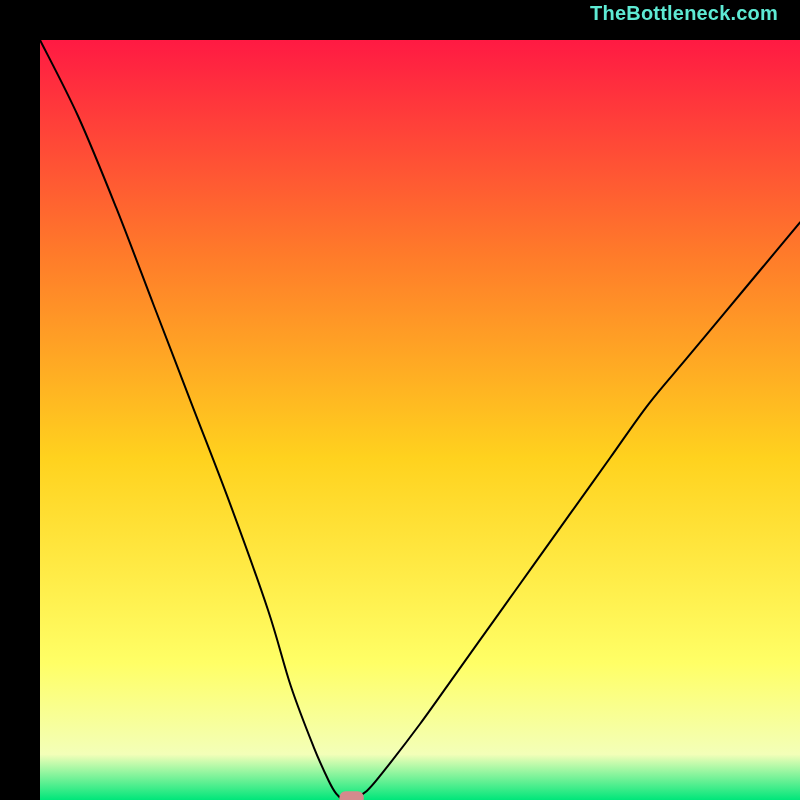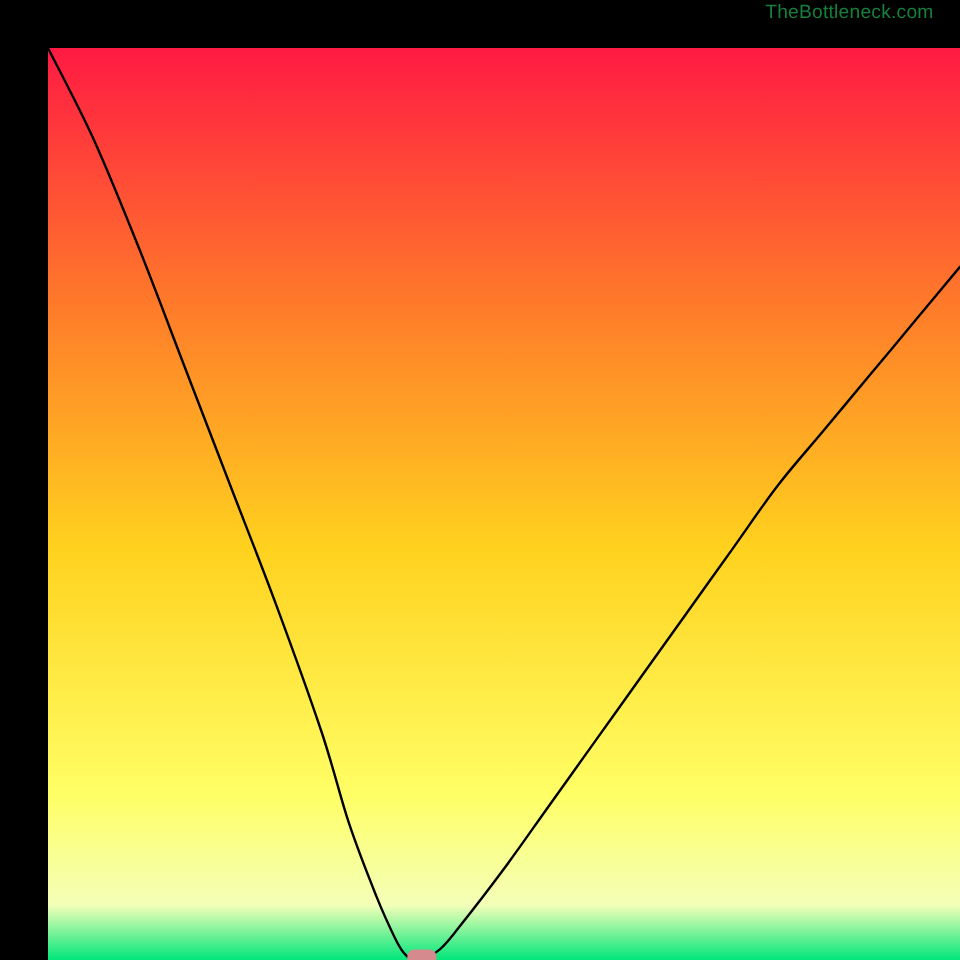--- a/index.html
+++ b/index.html
@@ -23,23 +23,23 @@
     position: absolute;
     left: 20px;
     top: 20px;
     width: 760px;
     height: 760px;
   }
   .watermark {
     position: absolute;
     top: 2px;
     right: 22px;
-    color: #15803d;
-    font-size: 16px;
-    font-weight: 400;
+    color: #5eead4;
+    font-size: 20px;
+    font-weight: 700;
     letter-spacing: 0.2px;
     font-family: Arial, Helvetica, sans-serif;
   }
   svg {
     display: block;
   }
 </style>
 </head>
 <body>
 

